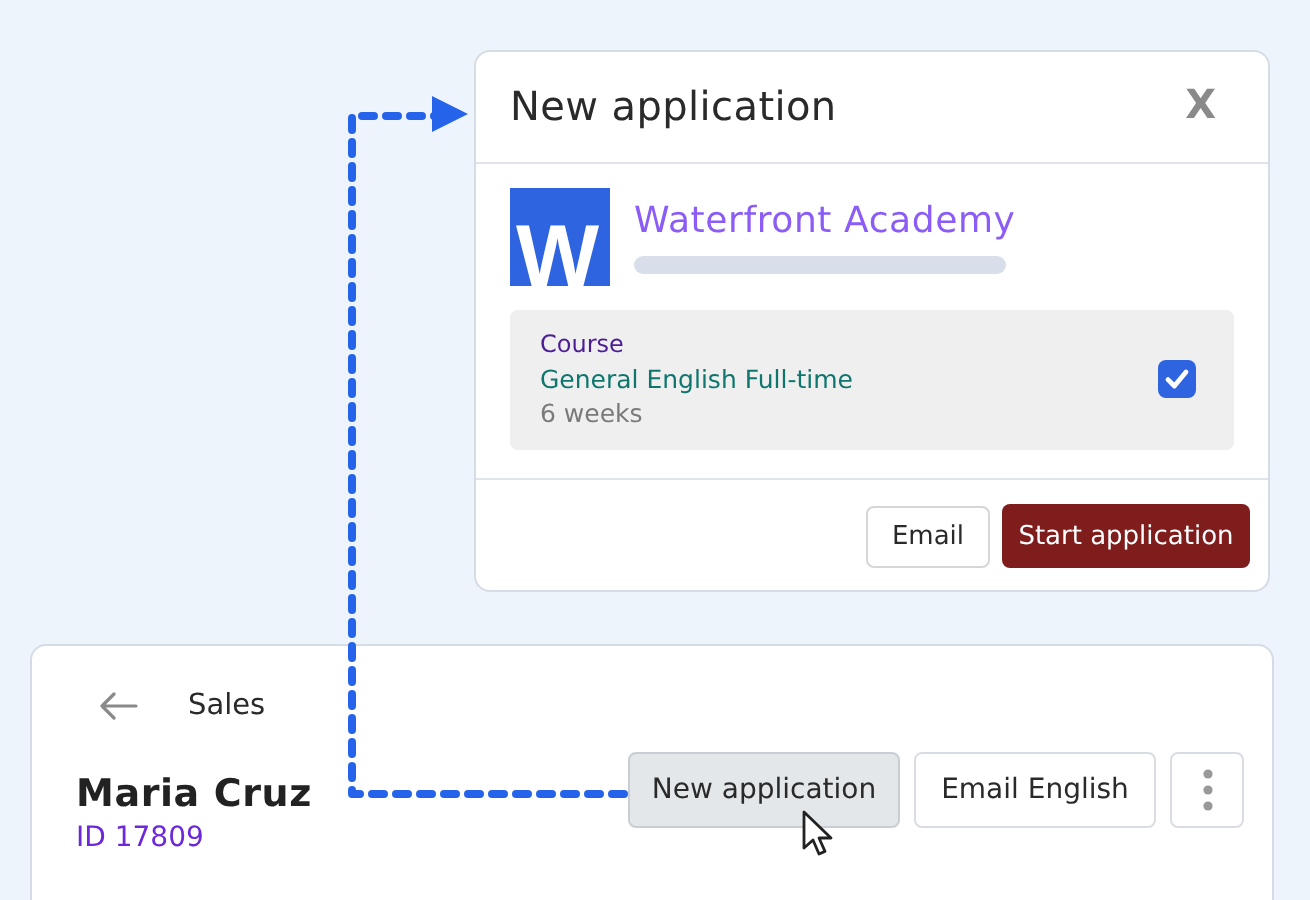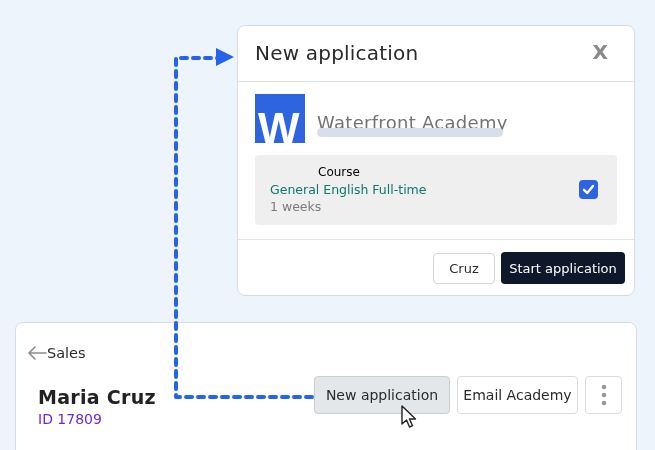--- a/index.html
+++ b/index.html
@@ -4,34 +4,34 @@
 <style>
   html,body{margin:0;padding:0;}
   body{width:655px;height:450px;background:#eef4fc;position:relative;overflow:hidden;font-family:"DejaVu Sans","Liberation Sans",sans-serif;color:#222;}
   .modal{position:absolute;left:237px;top:25px;width:398px;height:271px;background:#fff;border:1px solid #d6dce6;border-radius:8px;box-sizing:border-box;}
   .modal-header{height:55px;border-bottom:1px solid #dfe3ea;position:relative;}
   .modal-title{position:absolute;left:17px;top:15px;font-size:20px;font-weight:500;color:#2a2a2a;letter-spacing:0.2px;}
   .close-x{position:absolute;right:26px;top:14px;font-size:20px;font-weight:bold;color:#8a8a8a;cursor:pointer;}
   .school{position:absolute;left:17px;top:68px;}
   .logo{position:absolute;left:0;top:0;width:50px;height:49px;background:#2f64e0;overflow:hidden;}
   .logo span{position:absolute;left:3px;top:10px;font-size:44px;font-weight:bold;color:#fff;font-family:"Liberation Sans",sans-serif;}
-  .school-name{position:absolute;left:62px;top:18px;font-size:18px;color:#737373;white-space:nowrap;letter-spacing:0.3px;}
+  .school-name{position:absolute;left:62px;top:6px;font-size:18px;color:#8b5cf6;white-space:nowrap;letter-spacing:0.3px;}
   .skeleton{position:absolute;left:62px;top:34px;width:186px;height:9px;background:#d9dfea;border-radius:5px;}
   .course{position:absolute;left:17px;top:129px;width:362px;height:70px;background:#efefef;border-radius:4px;}
-  .course-label{position:absolute;left:15px;top:10px;font-size:12px;color:#000000;margin-left:48px;}
+  .course-label{position:absolute;left:15px;top:10px;font-size:12px;color:#4c1d95;}
   .course-name{position:absolute;left:15px;top:27px;font-size:12.5px;color:#0f766e;}
   .course-dur{position:absolute;left:15px;top:44px;font-size:12.5px;color:#7a7a7a;}
   .checkbox{position:absolute;left:324px;top:25px;width:19px;height:19px;background:#2f64e0;border-radius:4px;}
   .checkbox svg{position:absolute;left:3px;top:3px;}
   .modal-divider{position:absolute;left:0;right:0;top:213px;border-top:1px solid #dfe3ea;}
   .btn{position:absolute;box-sizing:border-box;border-radius:4px;font-size:13px;display:flex;align-items:center;justify-content:center;cursor:pointer;}
   .btn-close{left:195px;top:227px;width:62px;height:31px;background:#fff;border:1px solid #d6d6d6;color:#2a2a2a;}
-  .btn-start{left:263px;top:226px;width:124px;height:32px;background:#0f172a;color:#fff;font-weight:500;}
+  .btn-start{left:263px;top:226px;width:124px;height:32px;background:#7f1d1d;color:#fff;font-weight:500;}
   .card{position:absolute;left:15px;top:322px;width:622px;height:150px;background:#fff;border:1px solid #d6dce6;border-radius:8px;box-sizing:border-box;}
-  .back{position:absolute;left:11px;top:22px;display:flex;align-items:center;gap:0;cursor:pointer;}
+  .back{position:absolute;left:33px;top:22px;display:flex;align-items:center;gap:25px;cursor:pointer;}
   .back-label{font-size:14.5px;color:#2a2a2a;}
   .student-name{position:absolute;left:22px;top:63px;font-size:19px;font-weight:700;color:#222;letter-spacing:0.3px;}
   .student-id{position:absolute;left:22px;top:88px;font-size:14px;color:#6d28d9;}
   .btn-new{left:298px;top:53px;width:136px;height:38px;background:#e4e7ea;border:1px solid #c9ced4;color:#2a2a2a;font-size:14px;}
   .btn-email{left:441px;top:53px;width:121px;height:38px;background:#fff;border:1px solid #d9dde3;color:#2a2a2a;font-size:14px;}
   .btn-more{left:569px;top:53px;width:37px;height:38px;background:#fff;border:1px solid #d9dde3;}
   .overlay{position:absolute;left:0;top:0;pointer-events:none;}
   .cursor{position:absolute;left:400px;top:404px;}
 </style>
 </head>
@@ -45,43 +45,43 @@
   <div class="school">
     <div class="logo">
         <span>W</span>
       </div>
     <div class="school-name">Waterfront Academy</div>
     <div class="skeleton"></div>
   </div>
   <div class="course">
     <div class="course-label">Course</div>
     <div class="course-name">General English Full-time</div>
-    <div class="course-dur">1 weeks</div>
+    <div class="course-dur">6 weeks</div>
     <div class="checkbox">
       <svg width="13" height="13" viewBox="0 0 13 13">
           <path d="M2 6.8 L5.2 10 L11 3" stroke="#fff" stroke-width="2.4" fill="none" stroke-linecap="round" stroke-linejoin="round"></path>
         </svg>
     </div>
   </div>
   <div class="modal-divider"></div>
-  <div class="btn btn-close">Cruz</div>
+  <div class="btn btn-close">Email</div>
   <div class="btn btn-start">Start application</div>
 </div>
 
 <div class="card">
   <div class="back">
     <svg width="20" height="14" viewBox="0 0 20 14">
         <path d="M19 7 H2 M8 1 L2 7 L8 13" stroke="#8a8a8a" stroke-width="1.6" fill="none" stroke-linecap="round" stroke-linejoin="round"></path>
       </svg>
     <span class="back-label">Sales</span>
   </div>
   <div class="student-name">Maria Cruz</div>
   <div class="student-id">ID 17809</div>
   <div class="btn btn-new">New application</div>
-  <div class="btn btn-email">Email Academy</div>
+  <div class="btn btn-email">Email English</div>
   <div class="btn btn-more">
     <svg width="6" height="22" viewBox="0 0 6 22">
         <circle cx="3" cy="3" r="2.3" fill="#999"></circle>
         <circle cx="3" cy="11" r="2.3" fill="#999"></circle>
         <circle cx="3" cy="19" r="2.3" fill="#999"></circle>
       </svg>
   </div>
 </div>
 
 <svg class="overlay" width="655" height="450">

